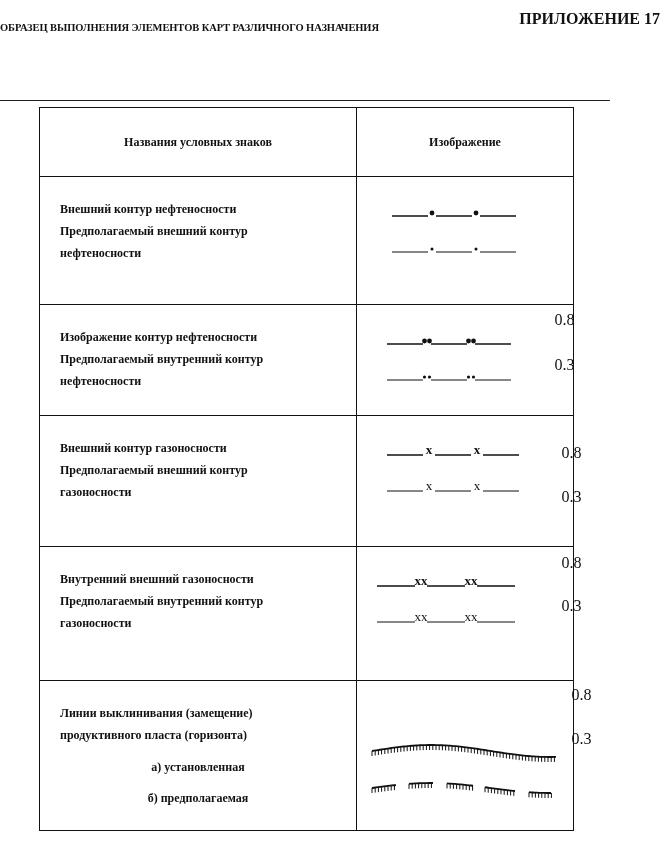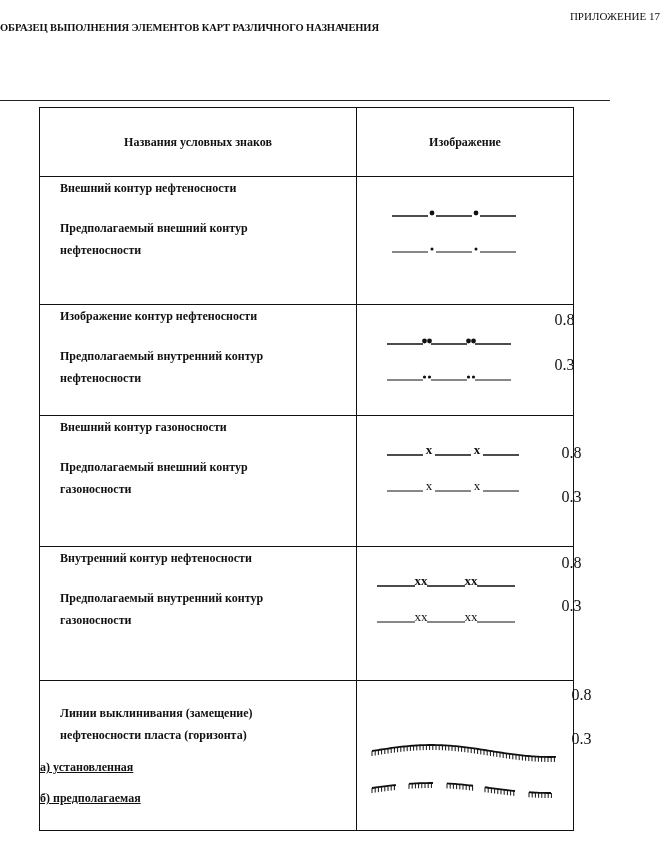--- a/index.html
+++ b/index.html
@@ -1,31 +1,31 @@
 <!DOCTYPE html>
 <html><head>
 <meta charset="utf-8">
 <style>
   html, body { margin:0; padding:0; background:#fff; }
   body { width:670px; height:868px; position:relative; overflow:hidden;
          font-family:"Liberation Serif", serif; color:#111; }
-  .appendix { position:absolute; top:10px; right:10px; font-size:11px; font-weight:normal;padding-left:19px; }
+  .appendix { position:absolute; top:10px; right:10px; font-size:16px; font-weight:bold;padding-left:19px; }
   .doc-title { position:absolute; top:22px; left:0; width:670px; 
                font-size:10.5px; font-weight:bold; letter-spacing:-0.1px; }
   .rule { position:absolute; left:0; top:100px; width:610px; height:0;
           border-top:1.5px solid #222; }
   table.legend { position:absolute; left:39px; top:107px; width:535px;
                  border-collapse:collapse;border-radius:15px; }
   table.legend td, table.legend th { border:1.5px solid #111; vertical-align:top; padding:0; }
   th { font-size:12px; font-weight:bold; text-align:center; vertical-align:middle !important; height:68px; }
   .col1 { width:316px; }
   .name { font-size:12px; font-weight:bold; line-height:22px; padding-left:20px; }
-  .name.first { }
-  .name.second { margin-top:18px; }
-  .sub { font-size:12px; font-weight:bold;text-decoration:underline; }
+  .name.first { margin-top:21px; }
+  .name.second { margin-top:0; }
+  .sub { text-align:center; font-size:12px; font-weight:bold; }
   .sym { position:relative; height:22px; }
   .sym svg { position:absolute; left:0; top:0; overflow:visible; }
   .val { font-size:16px; }
 </style>
 </head>
 <body>
 
 <div class="appendix">ПРИЛОЖЕНИЕ 17</div>
 <div class="doc-title">ОБРАЗЕЦ ВЫПОЛНЕНИЯ ЭЛЕМЕНТОВ КАРТ РАЗЛИЧНОГО НАЗНАЧЕНИЯ</div>
 <div class="rule"></div>
@@ -123,21 +123,21 @@
               <line x1="126" y1="15" x2="162" y2="15" stroke="#111" stroke-width="1.1"></line>
             </svg>
           </div>
       <span class="val" style="position:absolute;left:522px;top:446px">0.8</span>
       <span class="val" style="position:absolute;left:522px;top:489px">0.3</span>
     </td>
   </tr>
 
   <tr style="height:134px">
     <td>
-      <div class="name first">Внутренний контур нефтеносности</div>
+      <div class="name first">Внутренний внешний газоносности</div>
       <div class="name second"><span>Предполагаемый внутренний контур</span><br><span>газоносности</span></div>
     </td>
     <td>
       <div class="sym" style="margin-top:24px">
             <svg width="200" height="22">
               <line x1="20" y1="15" x2="58" y2="15" stroke="#111" stroke-width="1.6"></line>
               <text x="64" y="14" text-anchor="middle" font-size="13" font-weight="bold" font-family="Liberation Serif, serif" fill="#111">xx</text>
               <line x1="70" y1="15" x2="108" y2="15" stroke="#111" stroke-width="1.6"></line>
               <text x="114" y="14" text-anchor="middle" font-size="13" font-weight="bold" font-family="Liberation Serif, serif" fill="#111">xx</text>
               <line x1="120" y1="15" x2="158" y2="15" stroke="#111" stroke-width="1.6"></line>
@@ -153,21 +153,21 @@
             </svg>
           </div>
       <span class="val" style="position:absolute;left:532px;top:578px">0.8</span>
       <span class="val" style="position:absolute;left:532px;top:622px">0.3</span>
     </td>
   </tr>
 
   <tr style="height:150px">
     <td>
       <div class="name" style="margin-top:21px">Линии выклинивания (замещение)</div>
-      <div class="name">нефтеносности пласта (горизонта)</div>
+      <div class="name">продуктивного пласта (горизонта)</div>
       <div class="sub" style="margin-top:14px">а) установленная</div>
       <div class="sub" style="margin-top:16px">б) предполагаемая</div>
     </td>
     <td style="position:relative">
       <svg id="pinch" width="215" height="150" style="position:absolute;left:0;top:0">
             <path d="M15 70L17 69.68268190281486L19 69.36625195501392L21 69.05159582011837L23 68.739594196881L25 68.43112035427708L27 68.12703768729031L29 67.82819730033555L31 67.53543562508185L33 67.2495720793434L35 66.97140677359094L37 66.70171827150301L39 66.441261410825L41 66.19076519063539L43 65.95093073093228L45 65.72242931025161L47 65.50590048680914L49 65.30195030842536L51 65.11114961624342L53 64.93403244698791L55 64.77109453823634L57 64.62279194088718L59 64.48953974270782L61 64.37171090653526L63 64.2696352263813L65 64.18359840436402L67 64.11384125104912L69 64.06055901143938L71 64.02390081849859L73 64.00396927573966L75 64.00082017004519L77 64.01446231552411L79 64.04485752884176L81 64.09192073609208L83 64.15552021091307L85 64.2354779431789L87 64.33157013723692L89 64.44352783829461L91 64.57103768520389L93 64.71374278753515L95 64.87124372448676L97 65.04309966283363L99 65.22882959078609L101 65.4279136643056L103 65.639794662109L105 65.8638795452886L107 66.09954111718352L109 66.3461197788556L111 66.60292537525704L113 66.86923912692234L115 67.14431564177757L117 67.42738500143658L119 67.71765491614441L121 68.01431294233643L123 68.3165287566065L125 68.6234564797195L127 68.93423704416335L129 69.24800059861417L131 69.56386894258438L133 69.88095798443948L135 70.19838021590385L137 70.5152471961293L139 70.83067203837393L141 71.14377189233107L143 71.45367041516072L145 71.75950022430679L147 72.0604053252355L149 72.35554350729934L151 72.64408870102112L153 72.92523329019991L155 73.19819037236796L157 73.4621959612711L159 73.71651112520865L161 73.9604240552474L163 74.19325205752105L165 74.4143434640388L167 74.62307945665474L169 74.81887579909322L171 75.00118447218196L173 75.16949520771638L175 75.32333691666167L177 75.46227900769553L179 75.58593259240065L181 75.69395157373411L183 75.78603361472675L185 75.8619209847016L187 75.92140128064254L189 75.96430802169431L191 75.99052111512981L193 75.99996719248064L195 75.99261981488984L197 75.96849954711224L199 75.92767389995537" fill="none" stroke="#111" stroke-width="1.8"></path>
             <line x1="15" y1="70" x2="15" y2="75" stroke="#111" stroke-width="1"></line>
             <line x1="18.2" y1="69.49266058913615" x2="18.2" y2="74.49266058913615" stroke="#111" stroke-width="1"></line>
             <line x1="21.4" y1="68.98895506738491" x2="21.4" y2="73.98895506738491" stroke="#111" stroke-width="1"></line>
             <line x1="24.599999999999998" y1="68.49249129562259" x2="24.599999999999998" y2="73.49249129562259" stroke="#111" stroke-width="1"></line>

